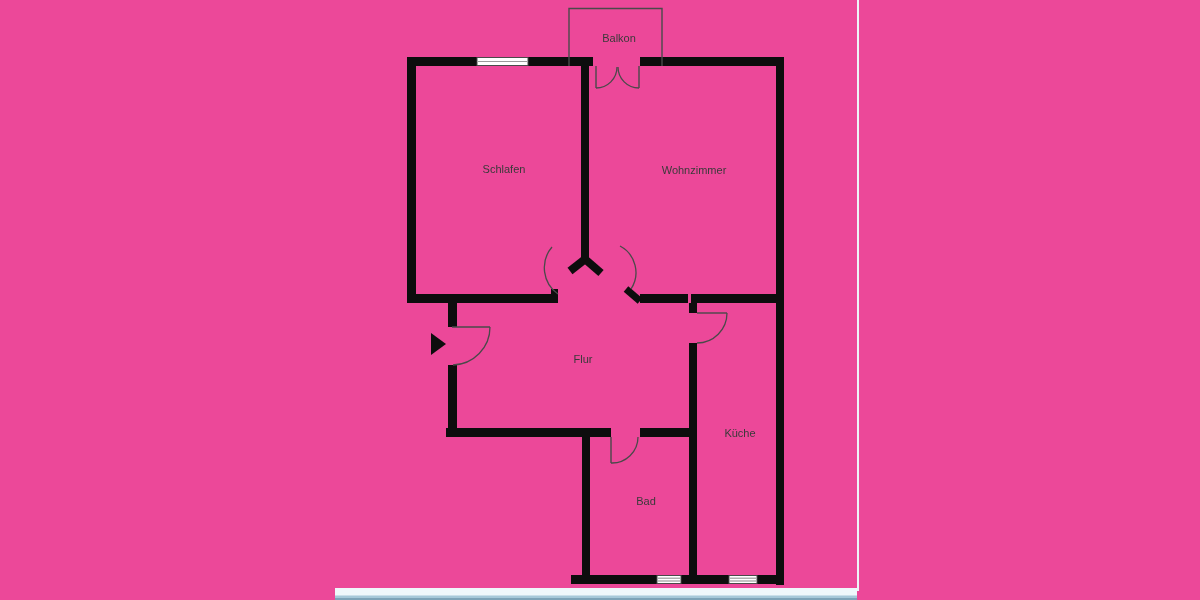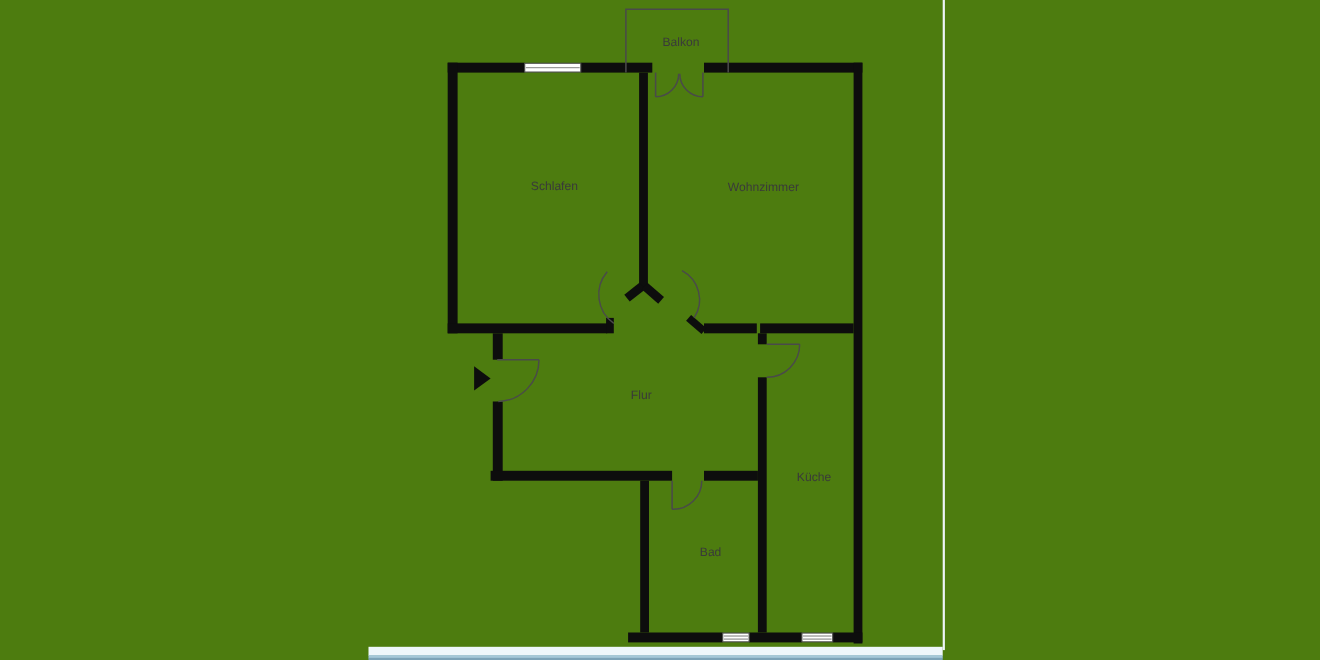--- a/index.html
+++ b/index.html
@@ -1,20 +1,20 @@
 <!DOCTYPE html>
 <html style="--wall-color: #0d0d0d; --line-color: #4a4a4a; --win-line-color: #9a9a9a; --text-color: #3a3a3a;"><head>
 <meta charset="utf-8">
 <style>
   html, body { margin: 0; padding: 0; background: #ffffff; }
   .canvas {
     position: relative;
     width: 1200px;
     height: 600px;
-    background: #4d7c0f;
+    background: #ec4899;
     overflow: hidden;
     font-family: "Liberation Sans", sans-serif;
   }
   svg { display: block; }
   .wall   { fill: var(--wall-color, #0d0d0d); }
   .wallln { stroke: var(--wall-color, #0d0d0d); fill: none; }
   .thin   { stroke: var(--line-color, #4a4a4a); stroke-width: 1.4; fill: none; }
   .arc    { stroke: var(--line-color, #4a4a4a); stroke-width: 1.3; fill: none; }
   .winbox { fill: #ffffff; stroke: var(--line-color, #4a4a4a); stroke-width: 1; }
   .winln  { stroke: var(--win-line-color, #9a9a9a); stroke-width: 1.2; fill: none; }

